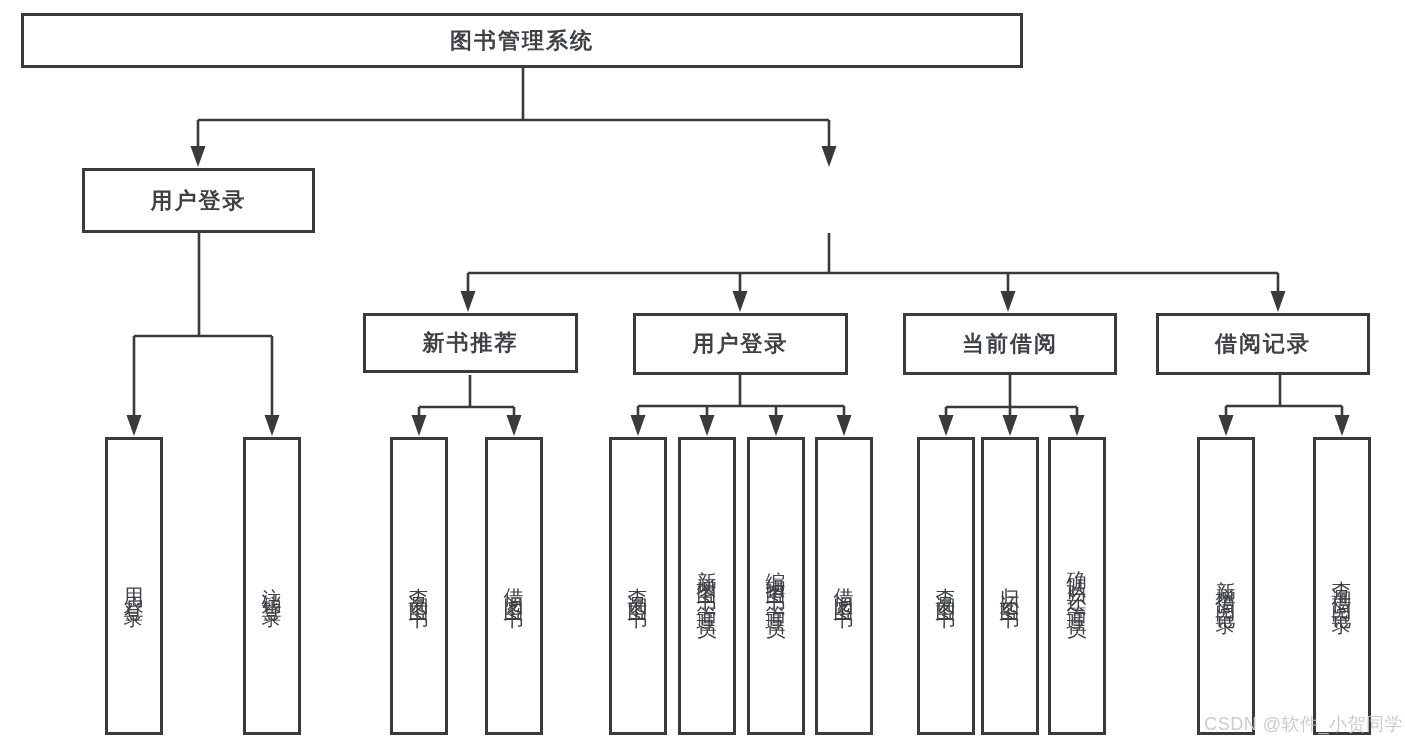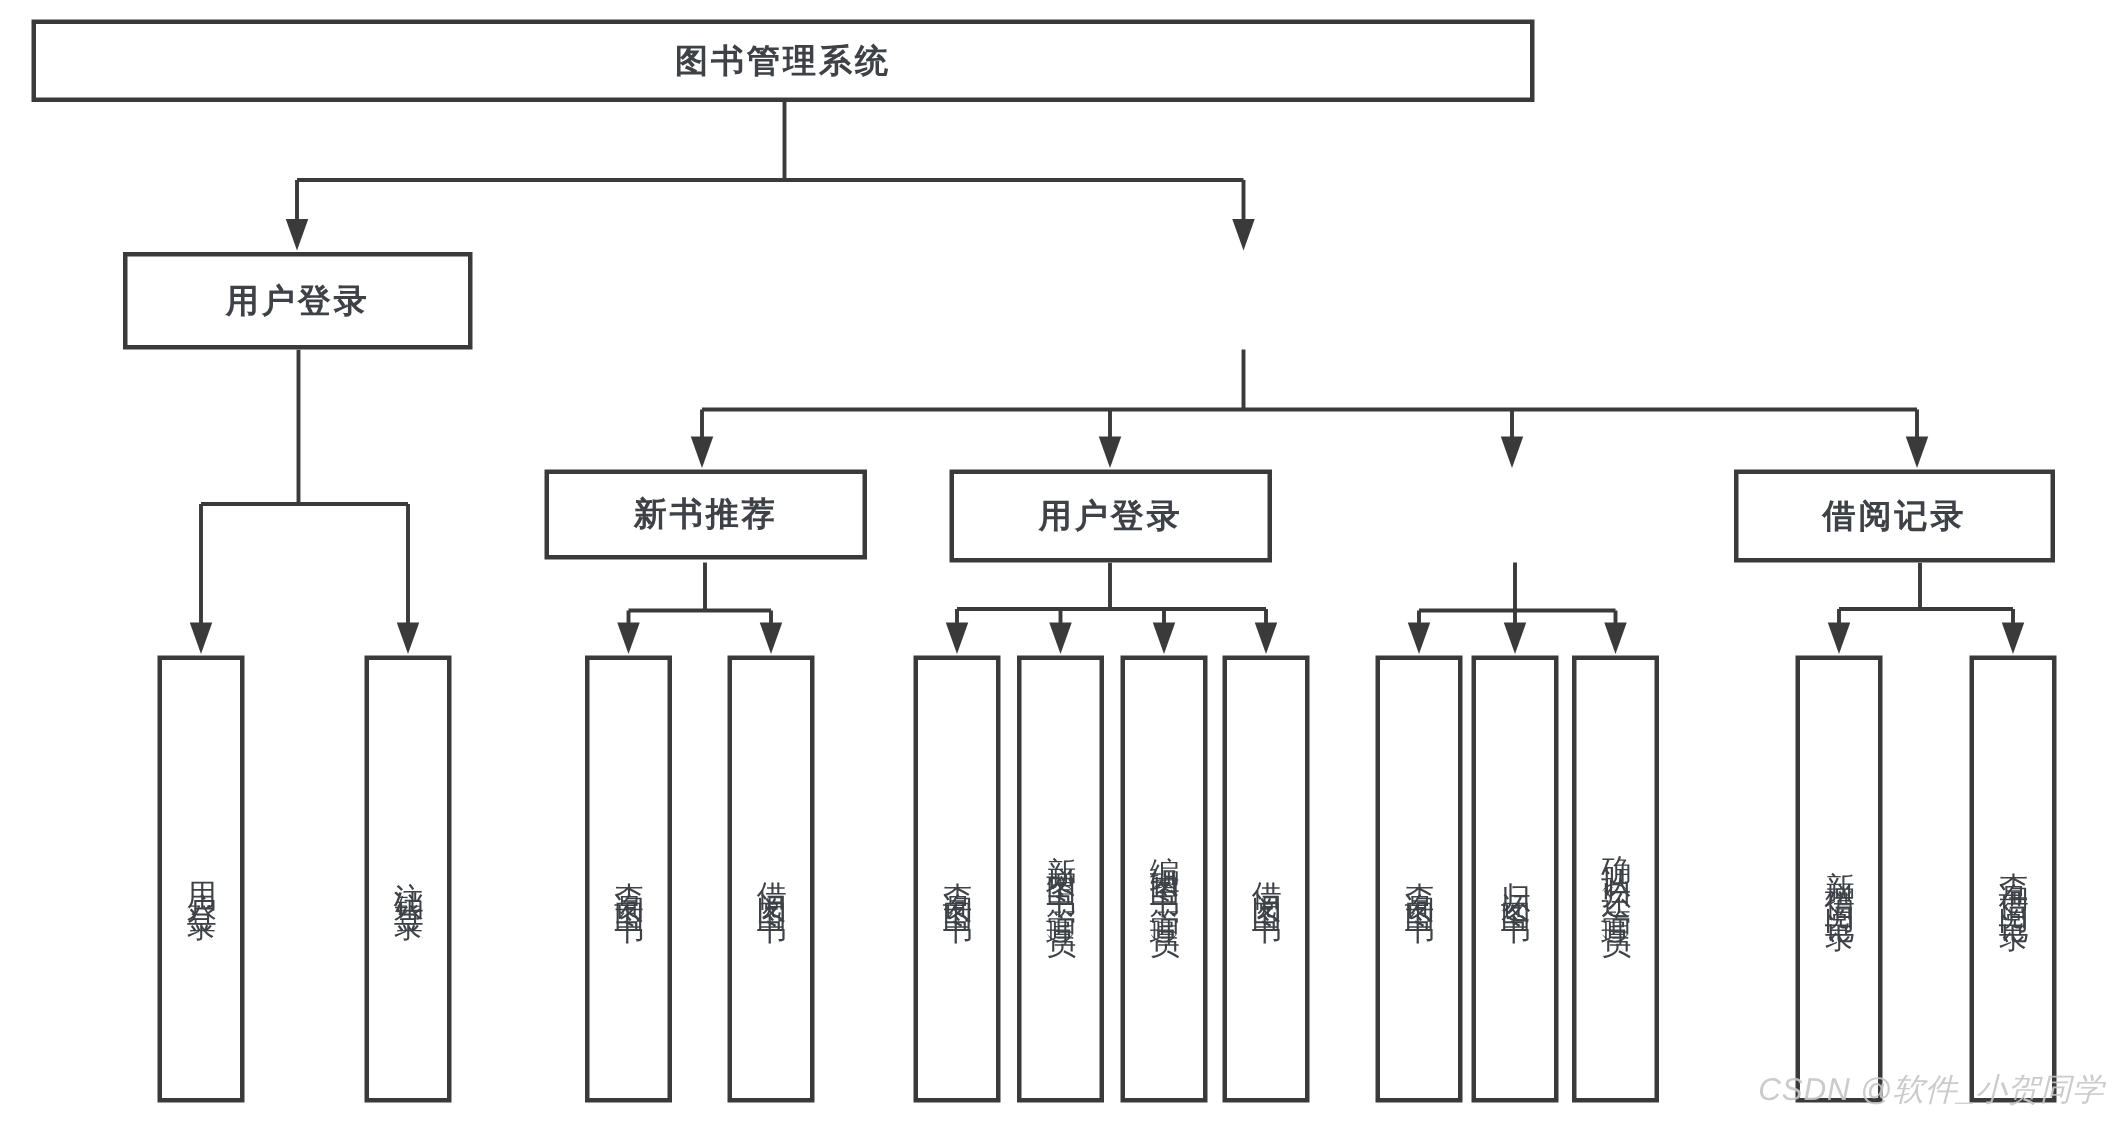--- a/index.html
+++ b/index.html
@@ -16,22 +16,22 @@
     display:flex; align-items:center; justify-content:center;
     color:var(--text,#3e4247);
   }
   .node.h span { font-size:22px; letter-spacing:2px; white-space:nowrap;font-weight:bold; }
   .node.v span {
     writing-mode:vertical-rl; font-size:20px; line-height:1;
     letter-spacing:7px; white-space:nowrap;
   }
   .watermark {
     position:absolute; top:712px; right:2px; z-index:10;
-    font-size:21px; letter-spacing:0.5px;
-    color:var(--wm,#c6c6c6); opacity:0.9; white-space:nowrap;font-style:italic;
+    font-size:18px; letter-spacing:0.5px;
+    color:var(--wm,#c6c6c6); opacity:0.9; white-space:nowrap;
   }
 </style>
 </head>
 <body>
 
 <div class="canvas">
 
   <svg class="wires" viewBox="0 0 1405 747" xmlns="http://www.w3.org/2000/svg">
 
     <path d="M523,68 V120 M198,120 H829 M198,120 V150 M829,120 V150"></path>
@@ -76,20 +76,23 @@
   <div class="node h" style="left:82px;top:168px;width:233px;height:65px">
     <span>用户登录</span>
   </div>
 
   <div class="node h" style="left:363px;top:313px;width:215px;height:60px">
     <span>新书推荐</span>
   </div>
   <div class="node h" style="left:633px;top:313px;width:215px;height:62px">
     <span>用户登录</span>
   </div>
+  <div class="node h" style="left:903px;top:313px;width:214px;height:62px">
+    <span>当前借阅</span>
+  </div>
   <div class="node h" style="left:1156px;top:313px;width:214px;height:62px">
     <span>借阅记录</span>
   </div>
 
   <div class="node v" style="left:105px;top:437px;width:58px;height:298px">
     <span>用户登录</span>
   </div>
   <div class="node v" style="left:243px;top:437px;width:58px;height:298px">
     <span>注销登录</span>
   </div>

